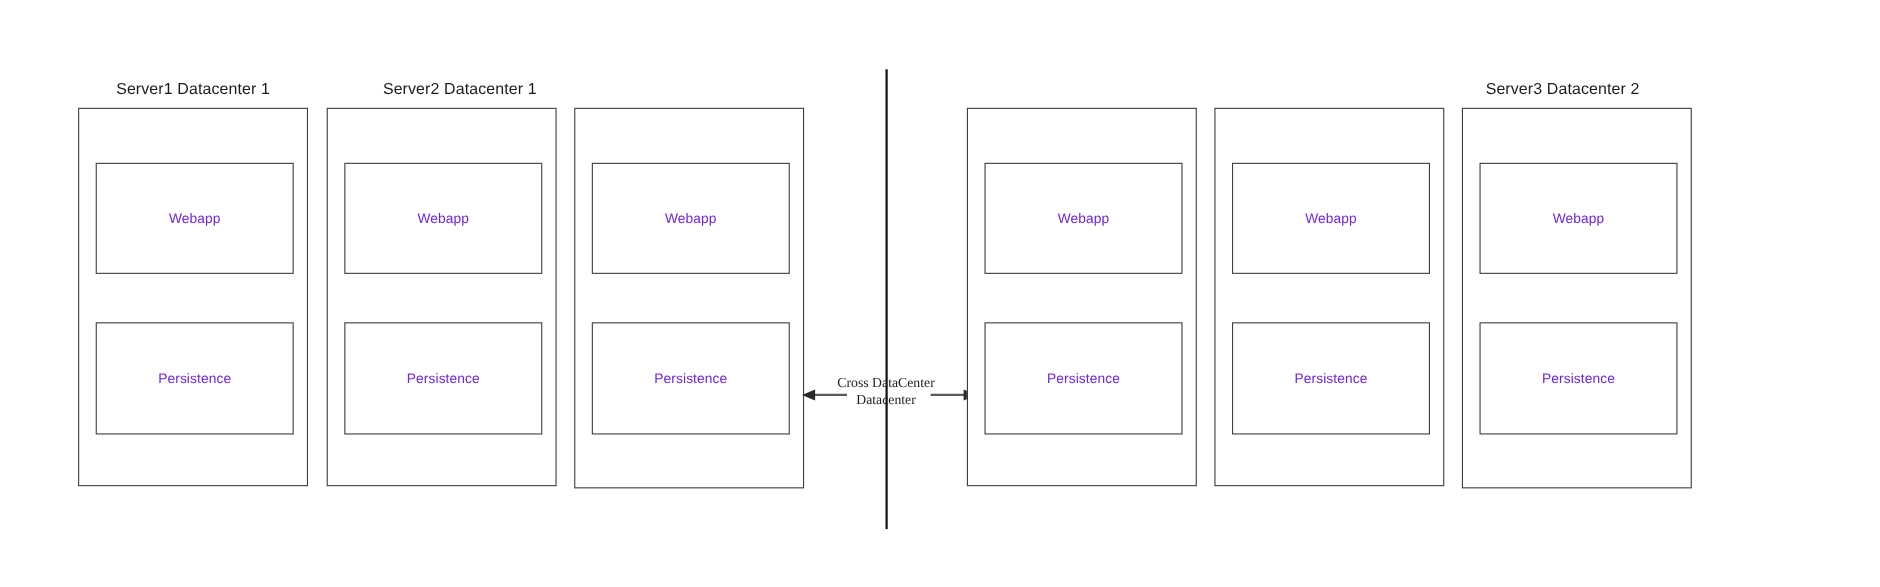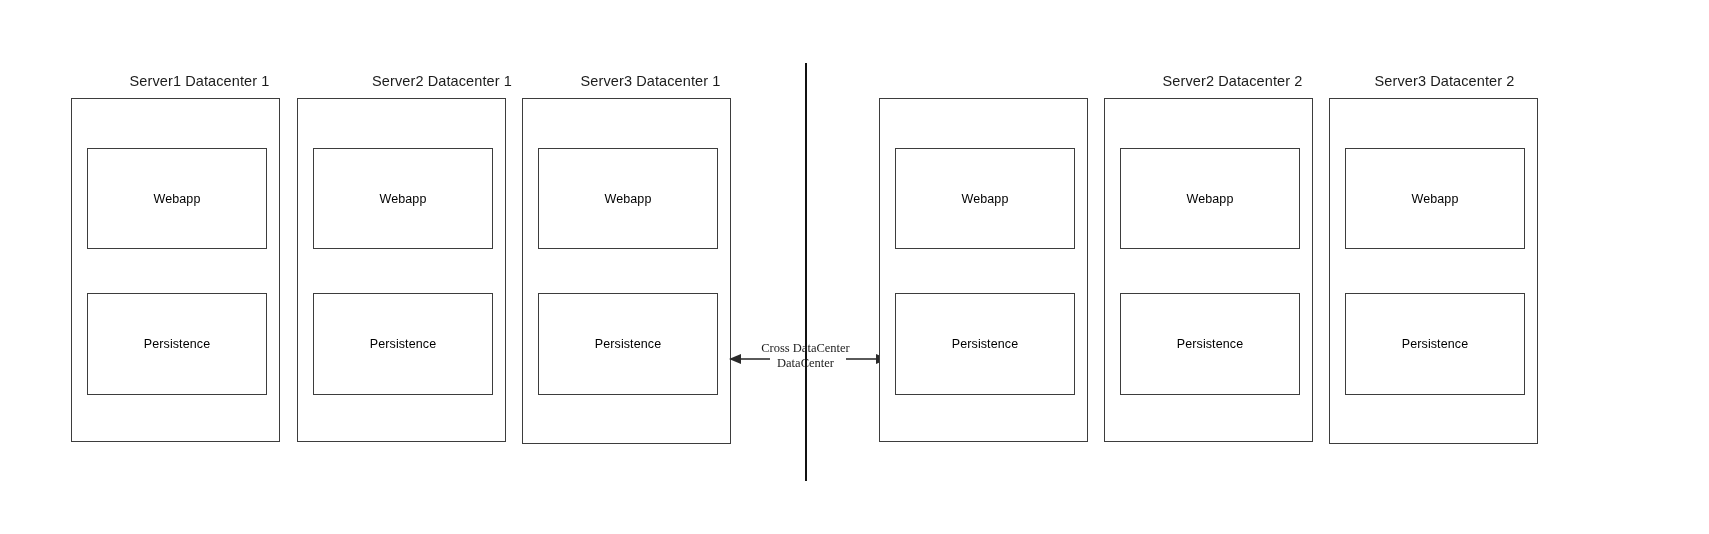--- a/index.html
+++ b/index.html
@@ -13,21 +13,20 @@
   }
   #canvas {
     position: relative;
     width: 1709px;
     height: 534px;
     background: #ffffff;
     overflow: hidden;
   }
   .server-group {
     position: absolute;
-    padding-left: 48px;
   }
   .server-title {
     position: absolute;
     left: 0;
     top: 0;
     width: 100%;
     text-align: center;
     font-size: 14.5px;
     line-height: 18px;
     color: #1c1c1c;
@@ -46,21 +45,21 @@
     box-sizing: border-box;
     border: 1.6px solid #3d3d3d;
     background: #ffffff;
     display: flex;
     align-items: center;
     justify-content: center;
   }
   .component-label {
     font-size: 12.5px;
     line-height: 16px;
-    color: #000000;
+    color: #6d28d9;
     white-space: nowrap;
     letter-spacing: 0.1px;
   }
   .divider-line {
     position: absolute;
     background: #111111;
   }
   .replication-label {
     position: absolute;
     text-align: center;
@@ -97,36 +96,35 @@
       <div class="component-box" style="left:15px; top:49px; width:180px; height:101px;">
         <span class="component-label">Webapp</span>
       </div>
       <div class="component-box" style="left:15px; top:194px; width:180px; height:102px;">
         <span class="component-label">Persistence</span>
       </div>
     </div>
   </div>
 
   <div class="server-group" style="left:522px; top:72px; width:209px; height:372px;">
-    <div class="server-title">Server3 Datacenter 1</div>
     <div class="server-box" style="top:26px; width:209px; height:346px;">
       <div class="component-box" style="left:15px; top:49px; width:180px; height:101px;">
         <span class="component-label">Webapp</span>
       </div>
       <div class="component-box" style="left:15px; top:194px; width:180px; height:102px;">
         <span class="component-label">Persistence</span>
       </div>
     </div>
   </div>
 
   <div class="divider-line" style="left:805px; top:63px; width:2.4px; height:418px;"></div>
 
   <div class="replication-label" style="left:738px; top:341px; width:135px;font-family:Liberation Serif, serif;">
     <span>Cross DataCenter</span><br>
-    <span>DataCenter</span>
+    <span>Datacenter</span>
   </div>
 
   <svg class="arrow-svg" style="left:729px; top:349px;" width="42" height="20" viewBox="0 0 42 20">
     <line x1="41" y1="10" x2="9" y2="10" stroke="#5a5a5a" stroke-width="2"></line>
     <polygon points="0,10 12,5 12,15" fill="#2a2a2a"></polygon>
   </svg>
 
   <svg class="arrow-svg" style="left:846px; top:349px;" width="42" height="20" viewBox="0 0 42 20">
     <line x1="0" y1="10" x2="32" y2="10" stroke="#5a5a5a" stroke-width="2"></line>
     <polygon points="42,10 30,5 30,15" fill="#2a2a2a"></polygon>
@@ -137,21 +135,20 @@
       <div class="component-box" style="left:15px; top:49px; width:180px; height:101px;">
         <span class="component-label">Webapp</span>
       </div>
       <div class="component-box" style="left:15px; top:194px; width:180px; height:102px;">
         <span class="component-label">Persistence</span>
       </div>
     </div>
   </div>
 
   <div class="server-group" style="left:1104px; top:72px; width:209px; height:370px;">
-    <div class="server-title">Server2 Datacenter 2</div>
     <div class="server-box" style="top:26px; width:209px; height:344px;">
       <div class="component-box" style="left:15px; top:49px; width:180px; height:101px;">
         <span class="component-label">Webapp</span>
       </div>
       <div class="component-box" style="left:15px; top:194px; width:180px; height:102px;">
         <span class="component-label">Persistence</span>
       </div>
     </div>
   </div>
 

